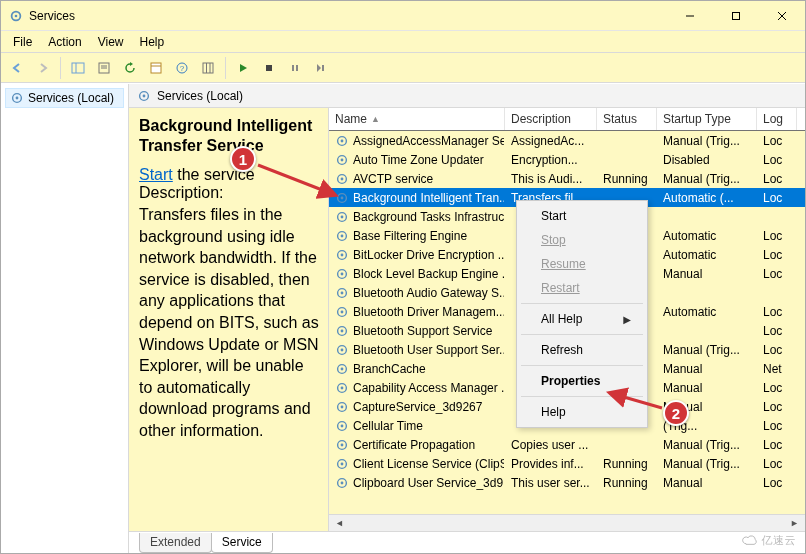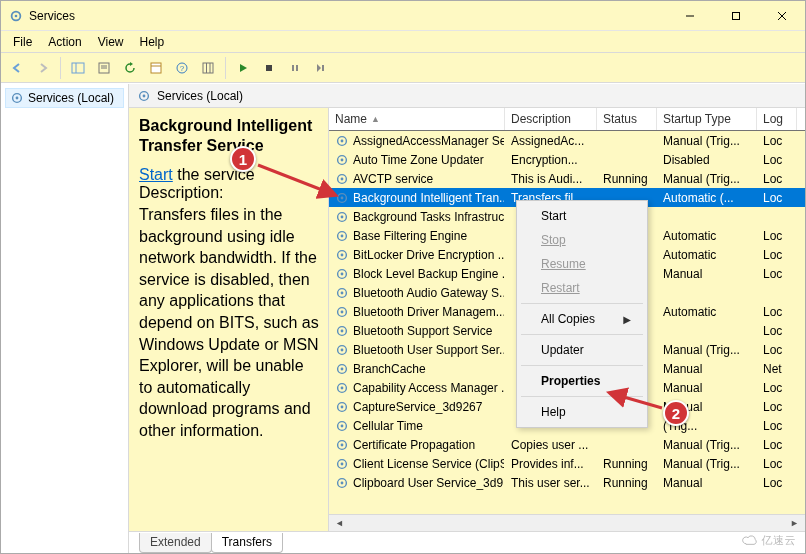--- a/index.html
+++ b/index.html
@@ -804,47 +804,47 @@
             </div>
           <div class="hscroll">
             <span class="sbtn">◄</span>
             <span class="sbtn">►</span>
           </div>
         </div>
       </div>
 
       <div class="tabs">
         <div class="tab inactive">Extended</div>
-        <div class="tab active">Transfers</div>
+        <div class="tab active">Service</div>
       </div>
     </div>
   </div>
 </div>
 
 <div class="ctxmenu" id="ctxmenu">
     <div class="ctx-item">
       <span>Start</span>
     </div>
     <div class="ctx-item disabled">
       <span>Stop</span>
     </div>
     <div class="ctx-item disabled">
       <span>Resume</span>
     </div>
     <div class="ctx-item disabled">
       <span>Restart</span>
     </div>
     <div class="ctx-sep"></div>
     <div class="ctx-item">
-      <span>All Copies</span>
+      <span>All Help</span>
       <span class="ctx-arrow">▶</span>
     </div>
     <div class="ctx-sep"></div>
     <div class="ctx-item">
-      <span>Updater</span>
+      <span>Refresh</span>
     </div>
     <div class="ctx-sep"></div>
     <div class="ctx-item strong">
       <span>Properties</span>
     </div>
     <div class="ctx-sep"></div>
     <div class="ctx-item">
       <span>Help</span>
     </div>
   </div>

